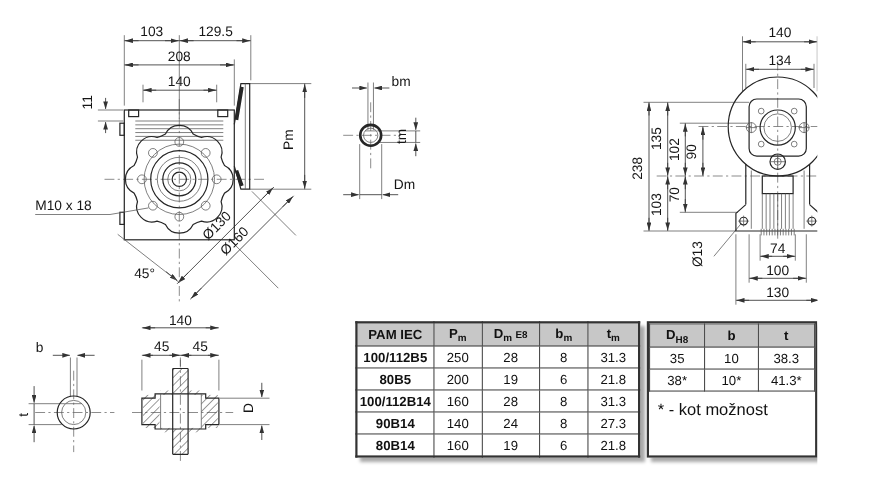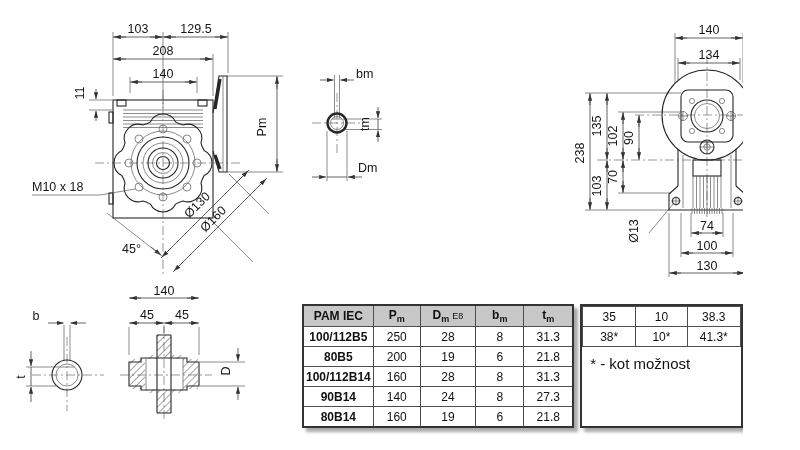--- a/index.html
+++ b/index.html
@@ -7,30 +7,30 @@
          font-family:"Liberation Sans",sans-serif;}
   .drw{position:absolute;}
   svg text{font-family:"Liberation Sans",sans-serif;font-size:12.5px;fill:#161616;}
   .o{stroke:#262626;stroke-width:1.1;fill:none;stroke-linejoin:miter;}
   .o2{stroke:#262626;stroke-width:2.4;fill:none;}
   .ht{stroke:#262626;stroke-width:3.2;fill:none;}
   .tn{stroke:#5a5a5a;stroke-width:.7;fill:none;}
   .dm{stroke:#3c3c3c;stroke-width:.8;fill:none;}
   .cl{stroke:#6a6a6a;stroke-width:.7;fill:none;stroke-dasharray:9 3 2 3;}
   
-  .tables{position:absolute;left:302px;top:292px;display:flex;gap:6px;align-items:stretch;margin-top:12px;}
+  .tables{position:absolute;left:323px;top:292px;display:flex;gap:6px;align-items:stretch;}
   table.spec{border-collapse:collapse;background:#fff;box-shadow:4px 4px 3px #a9a9a9;
              border:2px solid #333;}
   table.spec th,table.spec td{border:1px solid #4d4d4d;text-align:center;padding:0 2px;
              font-size:12px;color:#111;}
   table.spec th{background:#c7c7c7;height:20px;font-weight:bold;}
   table.spec td{height:19px;}
   td.rowhead{font-weight:bold;}
   sub.hsub{font-size:9px;font-weight:bold;}
-  span.hsuf{font-size:9px;font-weight:normal;margin-left:3px;}
+  span.hsuf{font-size:9px;font-weight:bold;margin-left:3px;}
   .rightbox{display:flex;flex-direction:column;border:2px solid #333;background:#fff;
             box-shadow:4px 4px 3px #a9a9a9;width:166px;}
   .rightbox table.spec{border:none;box-shadow:none;flex:none;width:100%;}
   .rightbox .note{flex:1;padding:8px 6px 0 8px;font-size:15px;color:#111;}
   .c70{width:70px}.c50{width:50px}.c60{width:58px}.c53{width:52px}.c55{width:54px}
 </style>
 </head>
 <body>
 
 <div id="stage">
@@ -384,20 +384,25 @@
       </table>
 
     <div class="rightbox">
       <table class="spec">
         <colgroup>
             <col class="c55">
             <col class="c53">
             <col class="c55">
           </colgroup>
         <tbody>
+            <tr>
+          <th><span>D</span><sub class="hsub">H8</sub></th>
+          <th><span>b</span></th>
+          <th><span>t</span></th>
+        </tr>
         <tr>
           <td>35</td>
           <td>10</td>
           <td>38.3</td>
         </tr>
         <tr>
           <td>38*</td>
           <td>10*</td>
           <td>41.3*</td>
         </tr>

